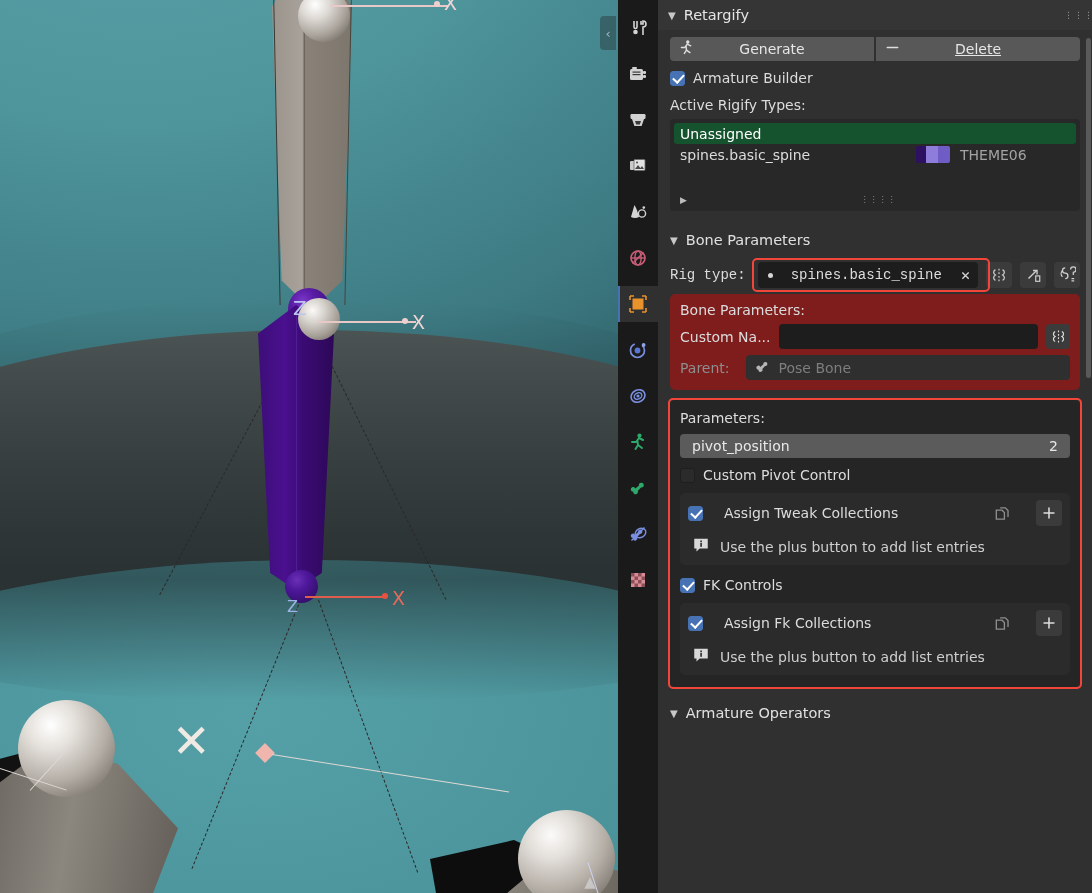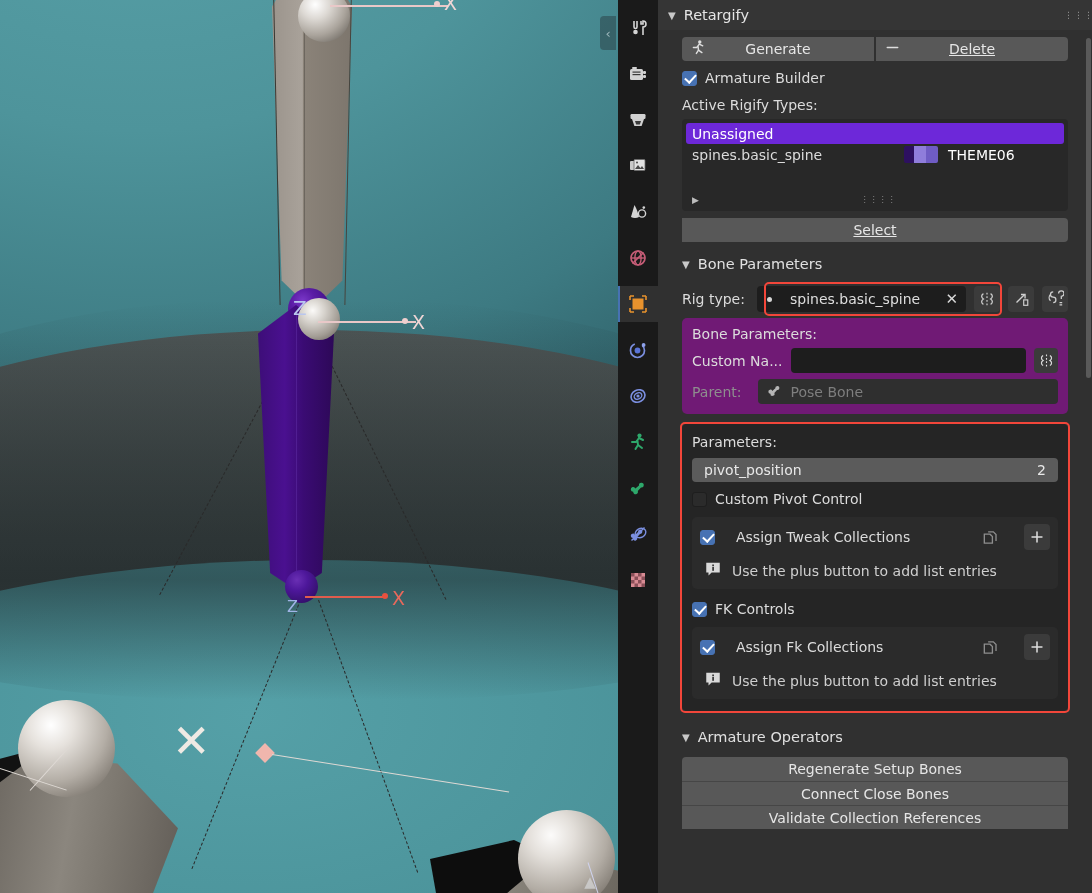--- a/index.html
+++ b/index.html
@@ -202,21 +202,21 @@
     padding: 0 10px; color: #e4e4e4; font-size: 14.5px;
     background: #353535;
   }
   .hdr .chev { margin-right: 8px; color: #c8c8c8; font-size: 10px; }
   .grip {
     margin-left: auto; color: #8d8d8d; font-size: 9px; letter-spacing: 1px;
     line-height: 5px; width: 18px; text-align: right;
   }
   .grip span { display:block; }
 
-  .content { padding: 0 24px; }
+  .content { padding: 0 12px; }
 
   .btn {
     height: 24px; background: #585858; border-radius: 4px;
     color: #e6e6e6; font-size: 14px;
     display: flex; align-items: center; justify-content: center;
     cursor: pointer; position: relative;
   }
   .btn .ico { position: absolute; left: 8px; top: 50%; transform: translateY(-50%); }
 
   .btnpair { display: flex; gap: 2px; margin-top: 7px; }
@@ -239,27 +239,27 @@
   .label { color: #dcdcdc; font-size: 14px; }
 
   .uilist {
     margin-top: 6px; background: #282828; border-radius: 4px; padding: 4px 4px 0 4px;
     height: 92px; position: relative;
   }
   .uilist-item {
     height: 21px; display: flex; align-items: center; padding: 0 6px;
     color: #dcdcdc; font-size: 14px; border-radius: 3px; cursor: pointer;
   }
-  .uilist-item.sel { background: #6d28d9; color: #ffffff; }
+  .uilist-item.sel { background: #14532d; color: #ffffff; }
   .theme-swatch {
     width: 34px; height: 17px; display: flex; margin-left: auto; margin-right: 10px;
     border-radius: 2px; overflow: hidden; flex: none;
   }
   .theme-swatch i { display: block; height: 100%; }
-  .theme-name { width: 110px; font-size: 14px; color: #ffffff; }
+  .theme-name { width: 110px; font-size: 14px; color: #a3a3a3; }
   .uilist-foot {
     position: absolute; left: 0; right: 0; bottom: 0; height: 22px;
     display: flex; align-items: center; padding: 0 10px;
   }
   .tri { color: #bdbdbd; font-size: 9px; }
   .foot-grip {
     margin: 0 auto; color: #8d8d8d; font-size: 8px; letter-spacing: 1px; line-height: 4px;
   }
   .foot-grip span { display:block; }
 
@@ -286,21 +286,21 @@
     pointer-events: none;
   }
 
   .iconbtn {
     width: 26px; height: 26px; background: #3b3b3b; border-radius: 4px;
     display: flex; align-items: center; justify-content: center; cursor: pointer; flex: none;
   }
   .iconbtn.flat { background: transparent; }
 
   .innerbox {
-    background: #701a75; border-radius: 5px; margin-top: 6px; padding: 8px 10px 10px 10px;
+    background: #7f1d1d; border-radius: 5px; margin-top: 6px; padding: 8px 10px 10px 10px;
   }
   .textinput {
     flex: 1; height: 25px; background: #1d1d1d; border-radius: 4px;
     display: flex; align-items: center; padding: 0 6px; color: #d5d5d5; font-size: 14px;
     cursor: text;
   }
   .poseinput {
     flex: 1; height: 25px; background: #2f2f2f; border-radius: 4px;
     display: flex; align-items: center; padding: 0 8px; gap: 8px;
     color: #7e7e7e; font-size: 14px; cursor: text;
@@ -620,31 +620,28 @@
         </div>
         <div class="uilist-foot">
           <span class="tri">▶</span>
           <span class="foot-grip">
               <span>⋮⋮⋮⋮</span>
             </span>
         </div>
       </div>
 
       <div class="btnpair">
-        <div class="btn">
-          <span>Select</span>
-        </div>
       </div>
 
       <div class="subpanel-hdr">
         <span class="chev">▼</span>
         <span>Bone Parameters</span>
       </div>
 
-      <div class="fieldrow" style="position:relative; margin-top:8px;">
+      <div class="fieldrow" style="position:relative; margin-top:8px;font-family:Liberation Mono, monospace;">
         <span class="fieldlbl">Rig type:</span>
         <div class="searchfield" style="margin-left:4px;">
           <span class="dot"></span>
           <span style="margin-left:10px;">spines.basic_spine</span>
           <span class="xbtn">✕</span>
         </div>
         <div class="iconbtn">
           <svg width="18" height="18" viewBox="0 0 20 20">
             <path d="M6 4 c-2.6 1.5-2.6 4.5 0 6 -2.6 1.5-2.6 4.5 0 6" stroke="#cfcfcf" stroke-width="1.4" fill="none"></path>
             <path d="M14 4 c2.6 1.5 2.6 4.5 0 6 2.6 1.5 2.6 4.5 0 6" stroke="#cfcfcf" stroke-width="1.4" fill="none"></path>
@@ -777,29 +774,18 @@
           </div>
         </div>
         <div class="redbox" style="left:-2px; top:-2px; right:-2px; bottom:-2px;"></div>
       </div>
 
       <div class="subpanel-hdr" style="margin-top:12px;">
         <span class="chev">▼</span>
         <span>Armature Operators</span>
       </div>
 
-      <div style="margin-top:6px;">
-        <div class="oprow first">
-          <span>Regenerate Setup Bones</span>
-        </div>
-        <div class="oprow">
-          <span>Connect Close Bones</span>
-        </div>
-        <div class="oprow">
-          <span>Validate Collection References</span>
-        </div>
-      </div>
     </div>
 
     <div id="scrollbar"></div>
   </div>
 
 </div>
 
 </body></html>

